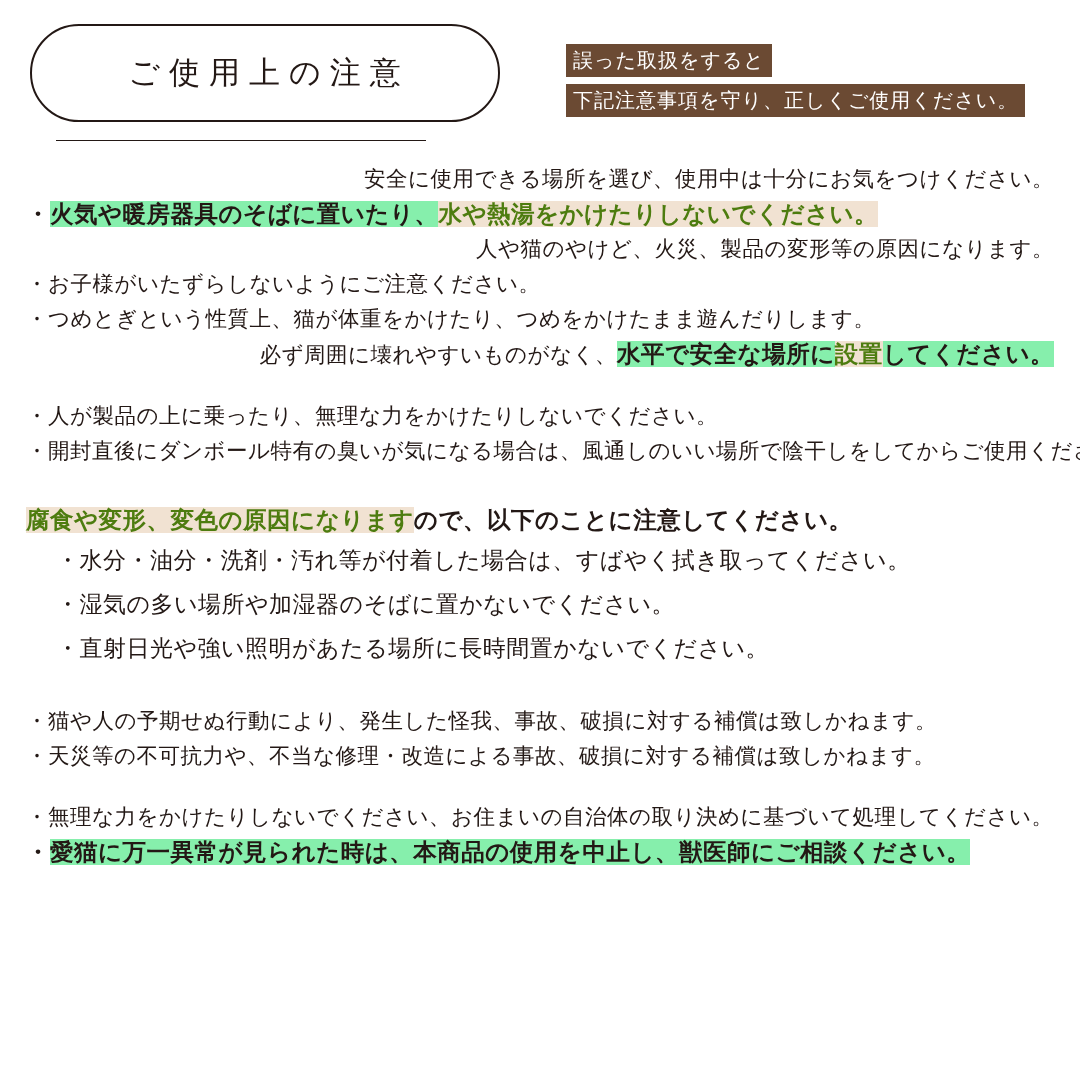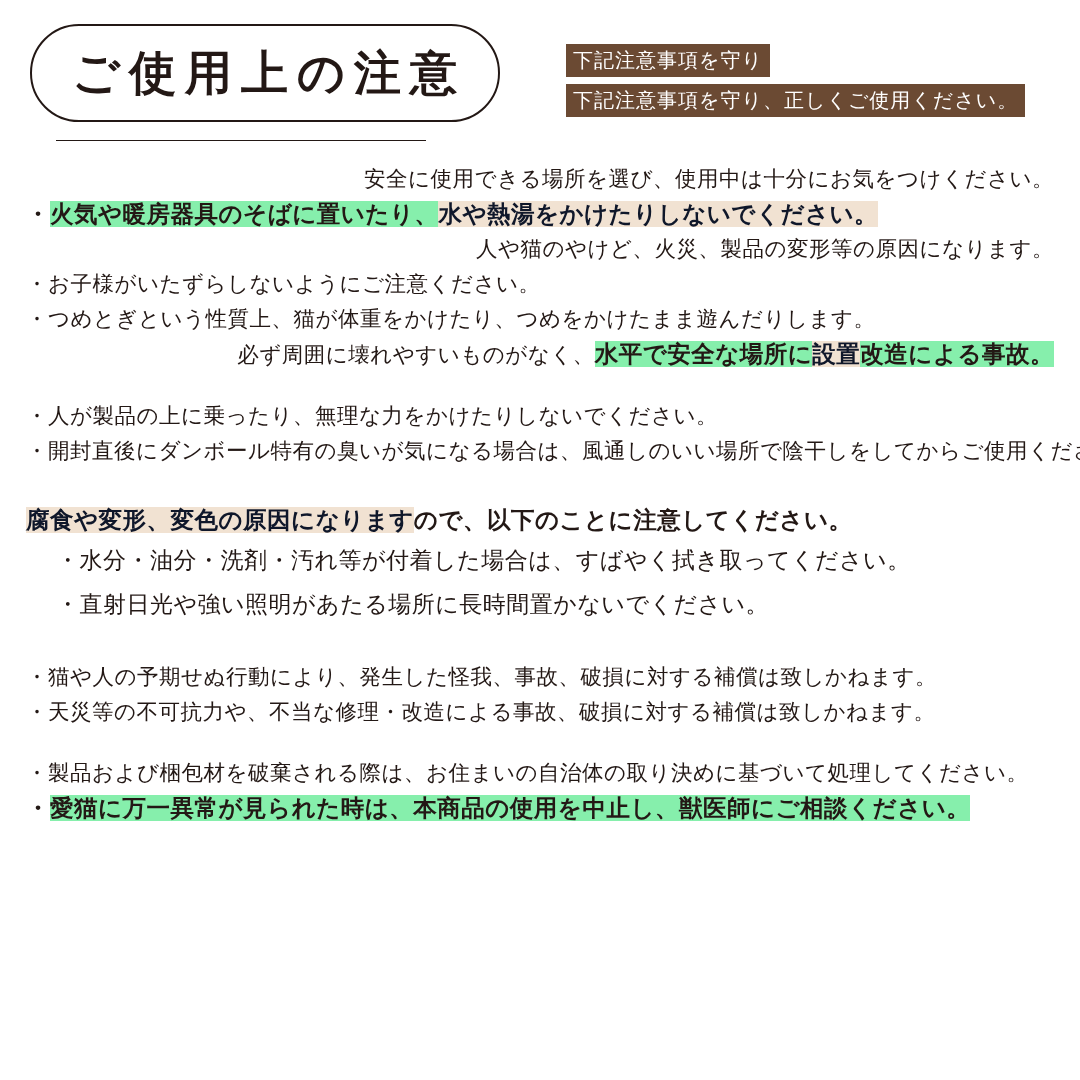--- a/index.html
+++ b/index.html
@@ -34,23 +34,23 @@
     width: 470px;
     height: 98px;
     border: 2px solid #231815;
     border-radius: 49px;
     box-sizing: border-box;
     display: flex;
     align-items: center;
     justify-content: center;
   }
   .title-badge .title-text {
-    font-size: 47px;
+    font-size: 31px;
     letter-spacing: 9px;
-    font-weight: 700;
+    font-weight: 400;
     padding-left: 8px;
     color: #231815;
     white-space: nowrap;
   }
   .title-underline {
     position: absolute;
     left: 30px;
     top: 122px;
     width: 370px;
     height: 1px;
@@ -96,21 +96,21 @@
     padding-left: 30px;
     font-size: 23px;
     font-weight: normal;
     line-height: 44px;
   }
   .hl-beige {
     background: #86efac;
     font-family: Liberation Serif, serif;
   }
   .hl-red-beige {
-    color: #0f172a;
+    color: #4d7c0f;
     font-weight: bold;
     background: #f1e2d2;
   }
   .gap-md { height: 26px; }
   .gap-lg { height: 34px; }
   .big {
     font-size: 23.5px;
     font-weight: bold;
   }
 </style>
@@ -118,61 +118,62 @@
 <body>
 
 <div class="page">
 
   <div class="header">
     <div class="title-badge">
       <span class="title-text">ご使用上の注意</span>
     </div>
     <div class="title-underline"></div>
     <div class="header-note">
-      <span class="note-line">下記注意事項を守り</span>
+      <span class="note-line">誤った取扱をすると</span>
       <span class="note-line">下記注意事項を守り、正しくご使用ください。</span>
     </div>
   </div>
 
   <div class="content">
 
     <div class="row indent">安全に使用できる場所を選び、使用中は十分にお気をつけください。</div>
 
     <div class="row big">
       <span>・</span><span class="hl-beige">火気や暖房器具のそばに置いたり、</span><span class="hl-red-beige">水や熱湯をかけたりしないでください。</span>
     </div>
     <div class="row indent">人や猫のやけど、火災、製品の変形等の原因になります。</div>
 
     <div class="row">・お子様がいたずらしないようにご注意ください。</div>
 
     <div class="row">・つめとぎという性質上、猫が体重をかけたり、つめをかけたまま遊んだりします。</div>
     <div class="row indent">
-      <span>必ず周囲に壊れやすいものがなく、</span><span class="hl-beige big">水平で安全な場所に</span><span class="hl-red-beige big">設置</span><span class="hl-beige big">改造による事故。</span>
+      <span>必ず周囲に壊れやすいものがなく、</span><span class="hl-beige big">水平で安全な場所に</span><span class="hl-red-beige big">設置</span><span class="hl-beige big">してください。</span>
     </div>
 
     <div class="gap-md"></div>
 
     <div class="row">・人が製品の上に乗ったり、無理な力をかけたりしないでください。</div>
     <div class="row">・開封直後にダンボール特有の臭いが気になる場合は、風通しのいい場所で陰干しをしてからご使用ください。</div>
 
     <div class="gap-lg"></div>
 
     <div class="row big">
       <span class="hl-red-beige">腐食や変形、変色の原因になります</span><span>ので、以下のことに注意してください。</span>
     </div>
     <div class="row sub">・水分・油分・洗剤・汚れ等が付着した場合は、すばやく拭き取ってください。</div>
+    <div class="row sub">・湿気の多い場所や加湿器のそばに置かないでください。</div>
     <div class="row sub">・直射日光や強い照明があたる場所に長時間置かないでください。</div>
 
     <div class="gap-lg"></div>
 
     <div class="row">・猫や人の予期せぬ行動により、発生した怪我、事故、破損に対する補償は致しかねます。</div>
     <div class="row">・天災等の不可抗力や、不当な修理・改造による事故、破損に対する補償は致しかねます。</div>
 
     <div class="gap-md"></div>
 
-    <div class="row">・製品および梱包材を破棄される際は、お住まいの自治体の取り決めに基づいて処理してください。</div>
+    <div class="row">・無理な力をかけたりしないでください、お住まいの自治体の取り決めに基づいて処理してください。</div>
 
     <div class="row big">
       <span>・</span><span class="hl-beige">愛猫に万一異常が見られた時は、本商品の使用を中止し、獣医師にご相談ください。</span>
     </div>
 
   </div>
 </div>
 
 </body></html>

